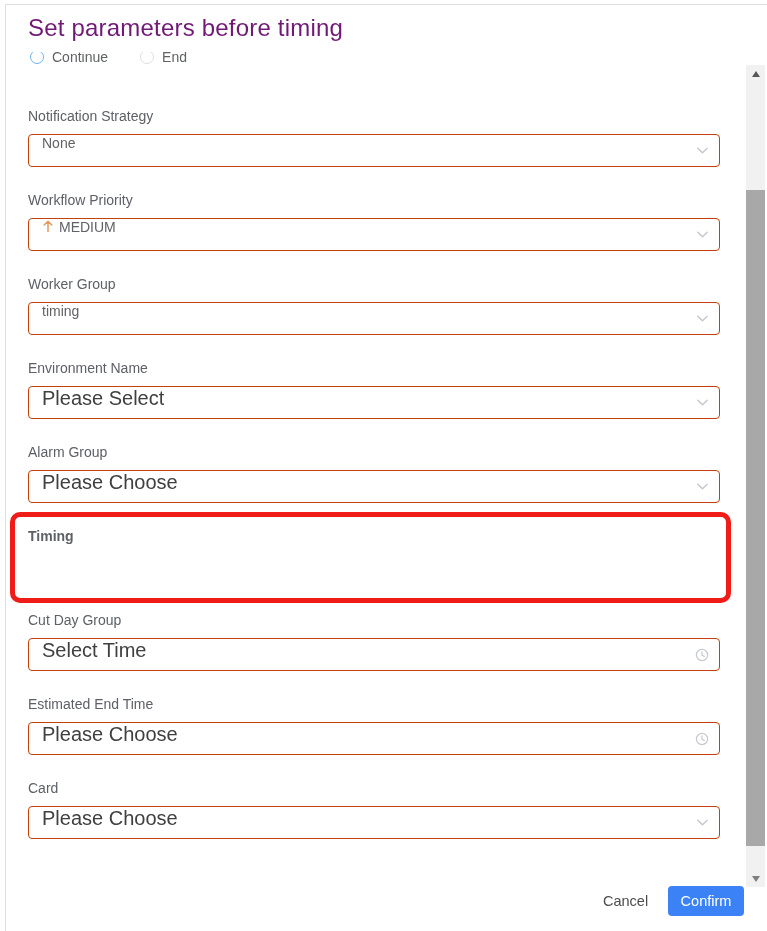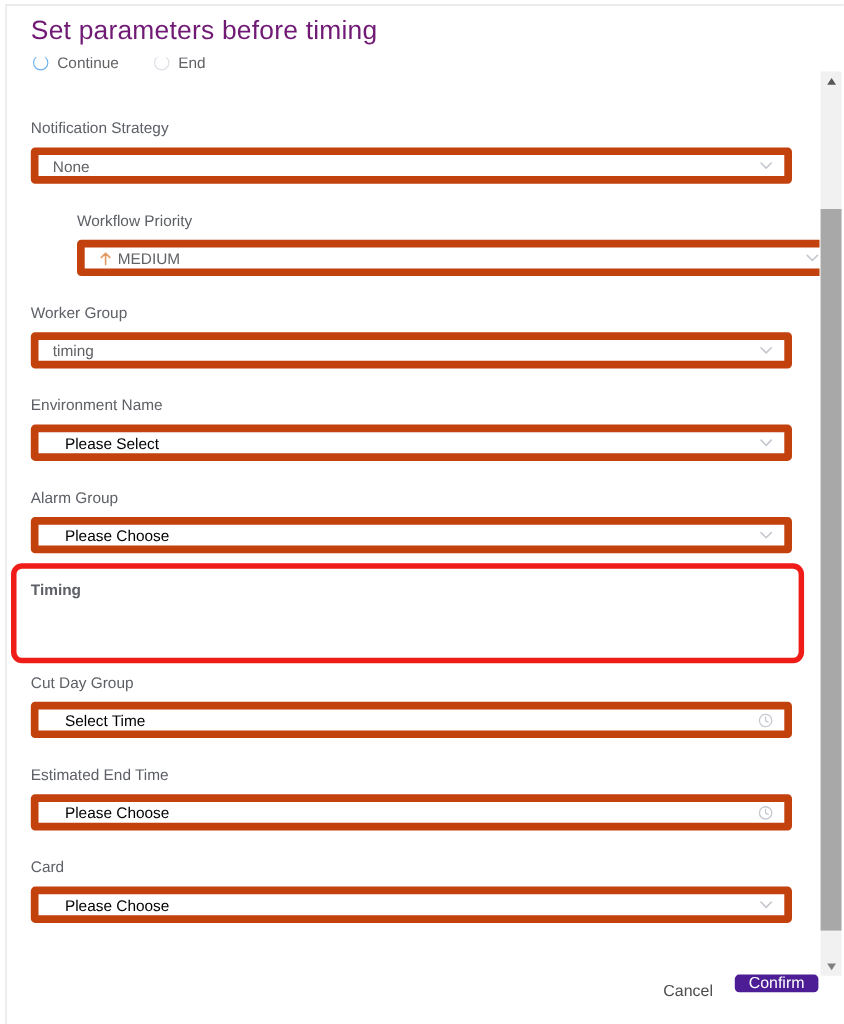--- a/index.html
+++ b/index.html
@@ -24,25 +24,25 @@
   .radio{display:flex;align-items:center;gap:8px;cursor:pointer;}
   .radio-circle{width:14px;height:14px;border-radius:50%;border:1px solid #dcdfe6;background:#fff;box-sizing:border-box;display:inline-block;}
   .radio-circle.selected{border:1px solid #6db2f2;box-shadow:inset 0 0 0 1px #fff;}
   .radio-label{font-size:14px;color:#606266;}
 
   
   .field-group{position:absolute;left:22px;width:692px;height:70px;}
   .field-label{position:absolute;left:0;top:0;font-size:14px;color:#5d6066;}
   .select-box{
     position:absolute;left:0;top:26px;width:692px;height:33px;box-sizing:border-box;
-    border:7px solid #c2410c;border-radius:4px;background:#fff;cursor:pointer;
-    display:flex;align-items:center;padding:0 30px 0 13px;
+    border:1px solid #c2410c;border-radius:4px;background:#fff;cursor:pointer;
+    display:flex;align-items:flex-start;padding:0 30px 0 13px;
   }
   .select-value{font-size:14px;color:#606266;white-space:nowrap;overflow:hidden;}
-  .select-placeholder{font-size:14px;color:#000000;white-space:nowrap;overflow:hidden;margin-left:11px;}
+  .select-placeholder{font-size:20px;color:#404040;white-space:nowrap;overflow:hidden;}
   .suffix-icon{position:absolute;right:10px;top:50%;transform:translateY(-50%);width:14px;height:14px;display:flex;align-items:center;justify-content:center;}
   .prefix-icon{display:flex;align-items:center;margin-right:5px;}
 
   
   .highlight-box{
     position:absolute;left:10px;top:512px;width:721px;height:91px;box-sizing:border-box;
     border:5px solid #ef1c17;border-radius:10px;pointer-events:none;z-index:30;
   }
 
   
@@ -54,21 +54,21 @@
   .tri-down{width:0;height:0;border-left:4.5px solid transparent;border-right:4.5px solid transparent;border-top:6px solid #7f7f7f;}
   .scroll-thumb{position:absolute;left:0;top:125px;width:19px;height:656px;background:#a8a8a8;}
 
   
   .btn-cancel{
     position:absolute;left:595px;top:888px;height:25px;display:flex;align-items:center;
     font-size:14.5px;color:#4c4c4c;cursor:pointer;padding:0 8px;background:none;border:none;
     font-family:"Liberation Sans",sans-serif;
   }
   .btn-confirm{
-    position:absolute;left:668px;top:886px;width:76px;height:16px;background:#4c1d95;border:none;
+    position:absolute;left:668px;top:886px;width:76px;height:30px;background:#3b82f6;border:none;
     border-radius:4px;color:#fff;font-size:14.5px;cursor:pointer;display:flex;align-items:center;justify-content:center;
     font-family:"Liberation Sans",sans-serif;
   }
 </style>
 </head>
 <body>
 
 <div class="dlg-border-top"></div>
 <div class="dlg-border-left"></div>
 
@@ -92,21 +92,21 @@
         <span class="field-label">Notification Strategy</span>
         <div class="select-box">
           <span class="select-value">None</span>
           <span class="suffix-icon">
             <svg width="13" height="13" viewBox="0 0 14 14">
               <polyline points="2,4.5 7,9.5 12,4.5" fill="none" stroke="#c5c8ce" stroke-width="1.6" stroke-linecap="round" stroke-linejoin="round"></polyline>
             </svg>
           </span>
         </div>
       </div>
-      <div class="field-group" style="top: 140px; margin-left: 42px;">
+      <div class="field-group" style="top: 140px;">
         <span class="field-label">Workflow Priority</span>
         <div class="select-box">
           <span class="prefix-icon">
             <svg width="12" height="14" viewBox="0 0 12 14">
               <path d="M6 12.5 V2.5 M2.2 6 L6 2.2 L9.8 6" fill="none" stroke="#e39b63" stroke-width="1.5" stroke-linecap="round" stroke-linejoin="round"></path>
             </svg>
           </span>
           <span class="select-value">MEDIUM</span>
           <span class="suffix-icon">
             <svg width="13" height="13" viewBox="0 0 14 14">

